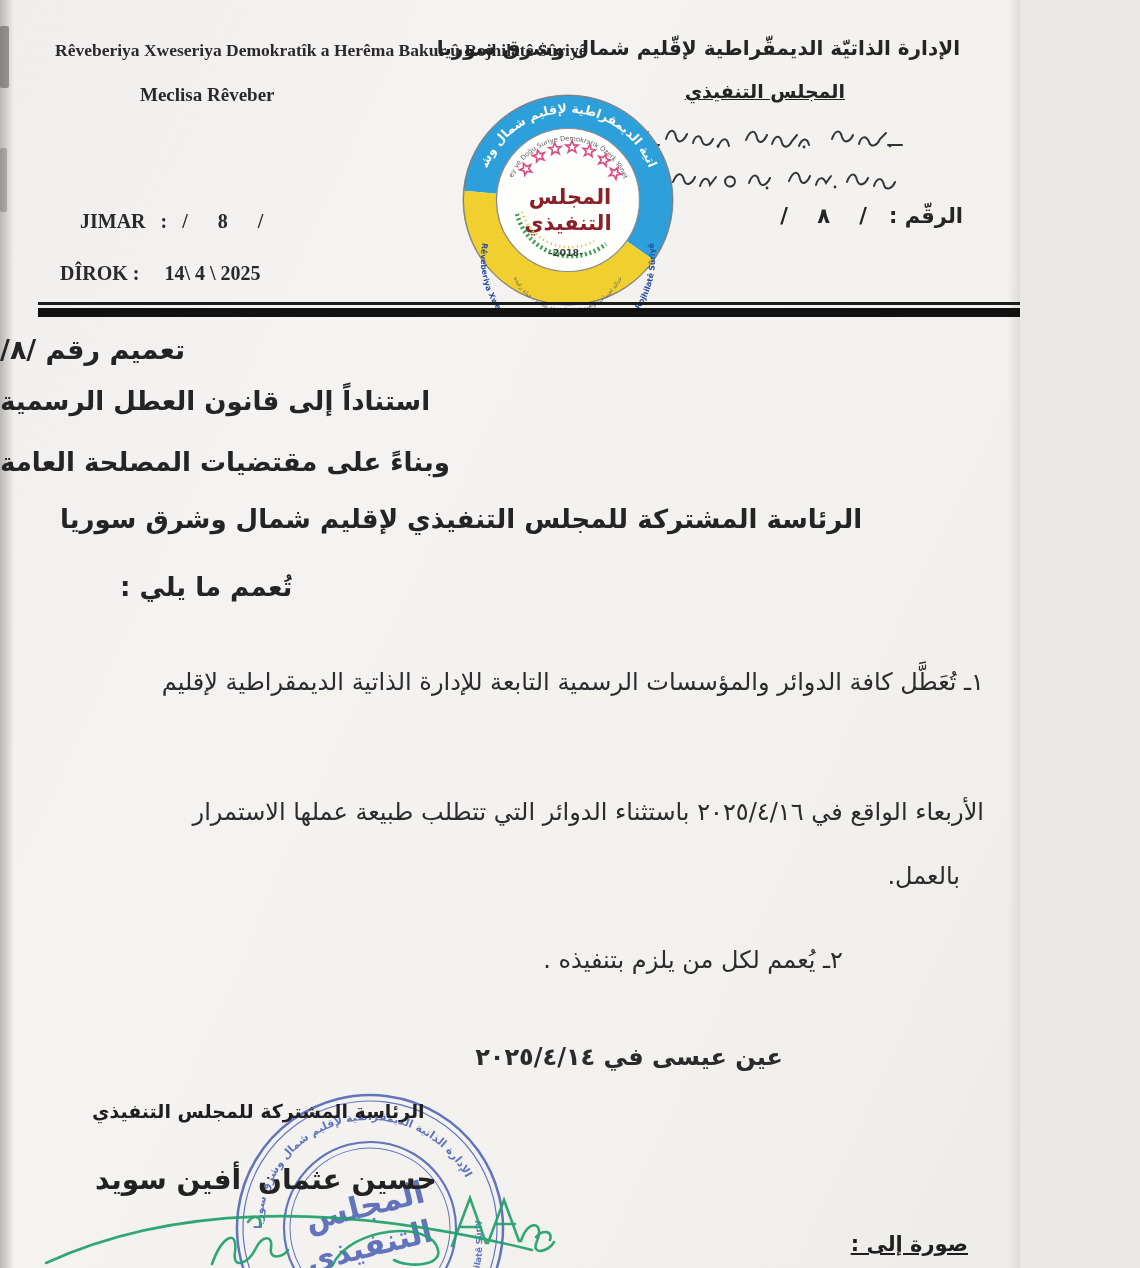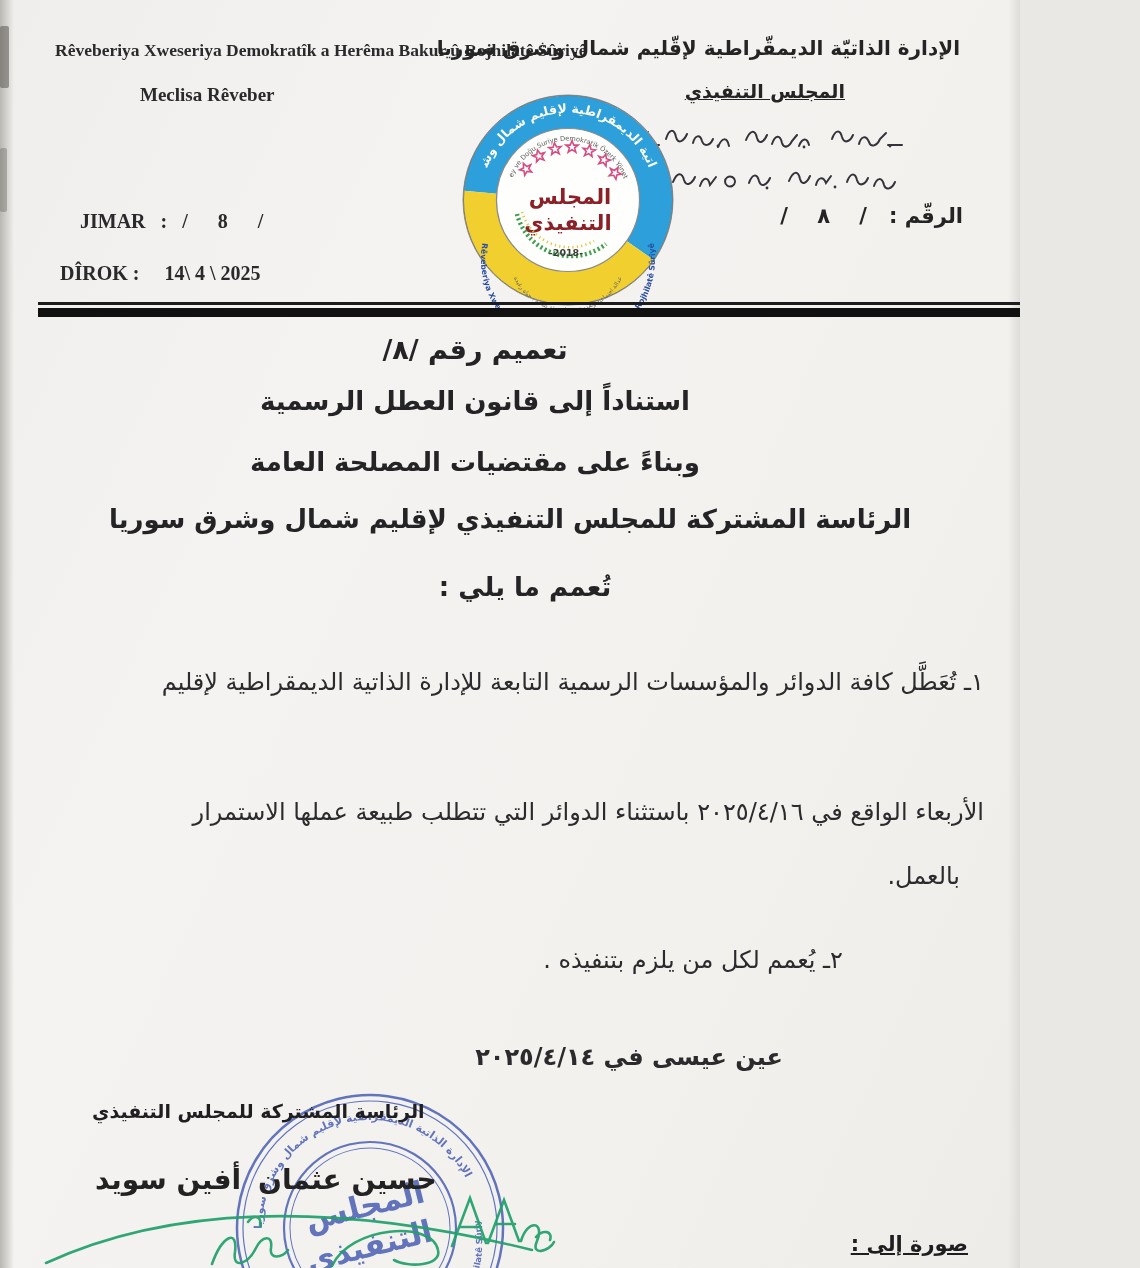--- a/index.html
+++ b/index.html
@@ -11,21 +11,21 @@
         background:linear-gradient(90deg,#b9b7b3 0%,#d8d6d2 55%,rgba(216,214,210,0) 100%);}
   .edge-mark{position:absolute;background:#5b5854;opacity:.55;border-radius:2px;}
   .edge-right{position:absolute;right:0;top:0;width:12px;height:1268px;
         background:linear-gradient(270deg,#dddcd8 0%,rgba(221,220,216,0) 100%);}
   .latin{font-family:"Liberation Serif","DejaVu Serif",serif;font-weight:bold;color:#2a2a2c;}
   .pre{white-space:pre;}
   .abs{position:absolute;}
   .rtl{direction:rtl;unicode-bidi:embed;}
   .nowrap{white-space:nowrap;}
   .bold{font-weight:bold;text-align:right;}
-  .center-line{position:absolute;left:0;right:70px;text-align:center;direction:rtl;
+  .center-line{position:absolute;left:0;right:70px;text-align:left;direction:rtl;
         font-weight:bold;font-size:26px;color:#242426;}
   .para{position:absolute;direction:rtl;white-space:nowrap;font-size:24px;color:#2b2b2d;}
   .rule{position:absolute;left:38px;width:1066px;top:302px;}
   .rule .thin{height:3px;background:#1c1c1c;}
   .rule .gap{height:3px;}
   .rule .thick{height:9px;background:#111;}
   .sig-heading{position:absolute;left:92px;top:1100px;font-size:19px;font-weight:bold;
         direction:rtl;white-space:nowrap;color:#1f1f22;z-index:3;}
   .sig-name{position:absolute;top:1163px;font-size:28px;font-weight:bold;direction:rtl;
         white-space:nowrap;color:#222;z-index:3;}

